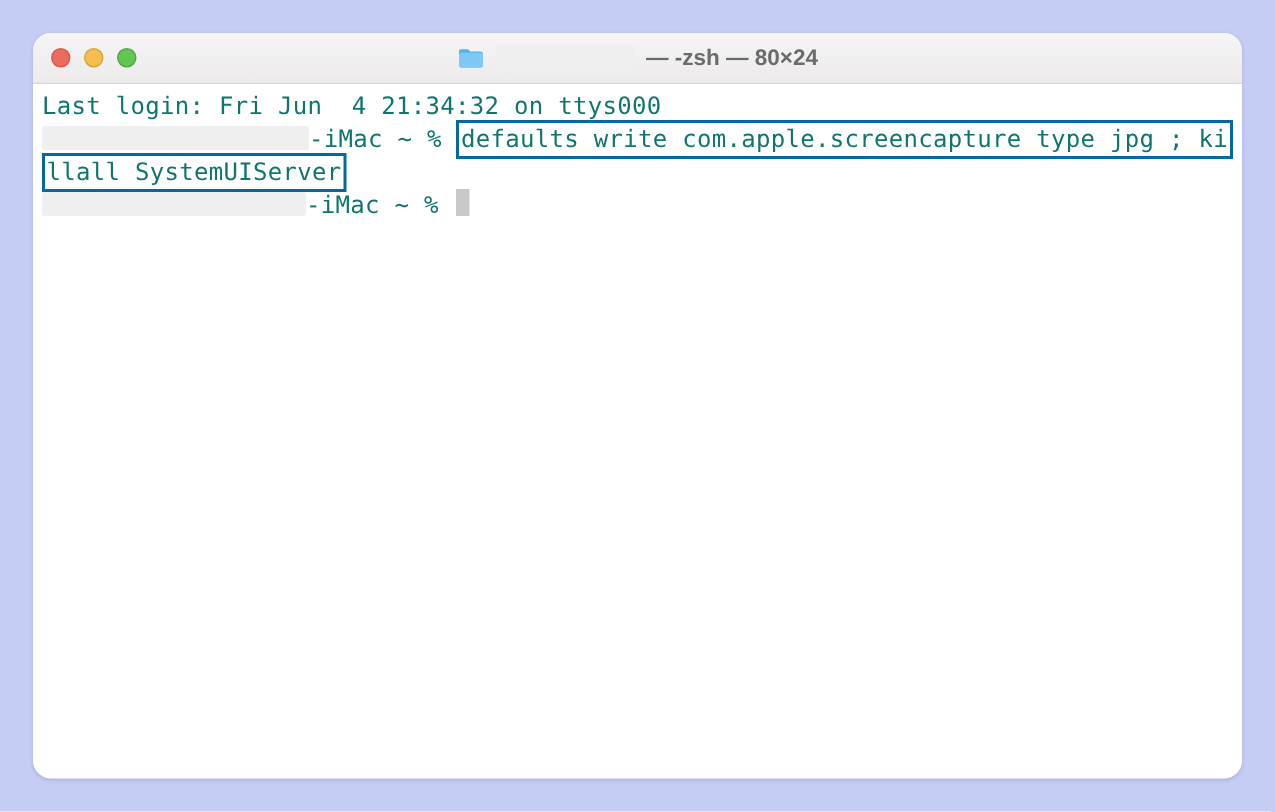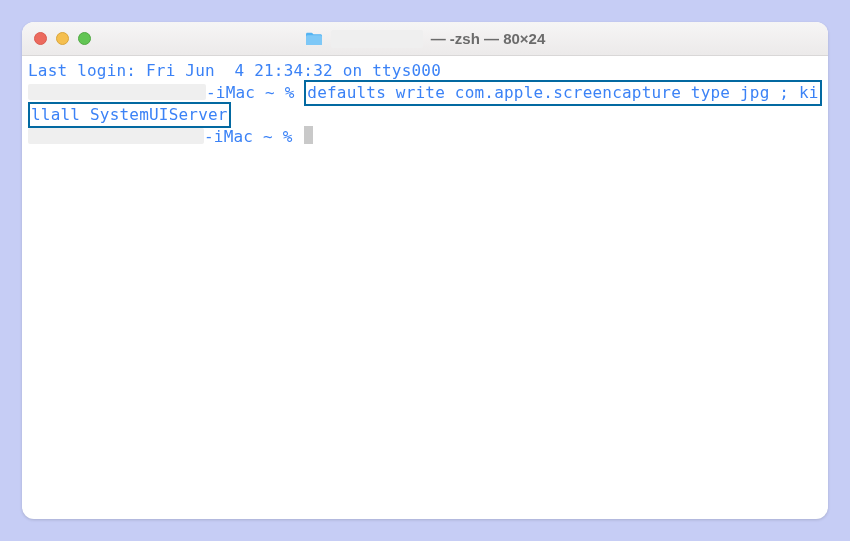--- a/index.html
+++ b/index.html
@@ -54,21 +54,21 @@
   .folder-icon svg { display: block; }
   .title-redact {
     width: 92px; height: 18px; background: #efefef; border-radius: 2px;
   }
   .term {
     flex: 1;
     padding: 4px 6px 6px 6px;
     font-family: "Menlo", "Consolas", monospace;
     font-size: 16px;
     line-height: 22px;
-    color: #3b82f6;
+    color: #0f766e;
     letter-spacing: 0.2px;
     white-space: pre;
     overflow: hidden;
   }
   .line { display: block; }
   .redact {
     display: inline-block;
     background: #efefef;
     height: 16px;
     vertical-align: -2px;

